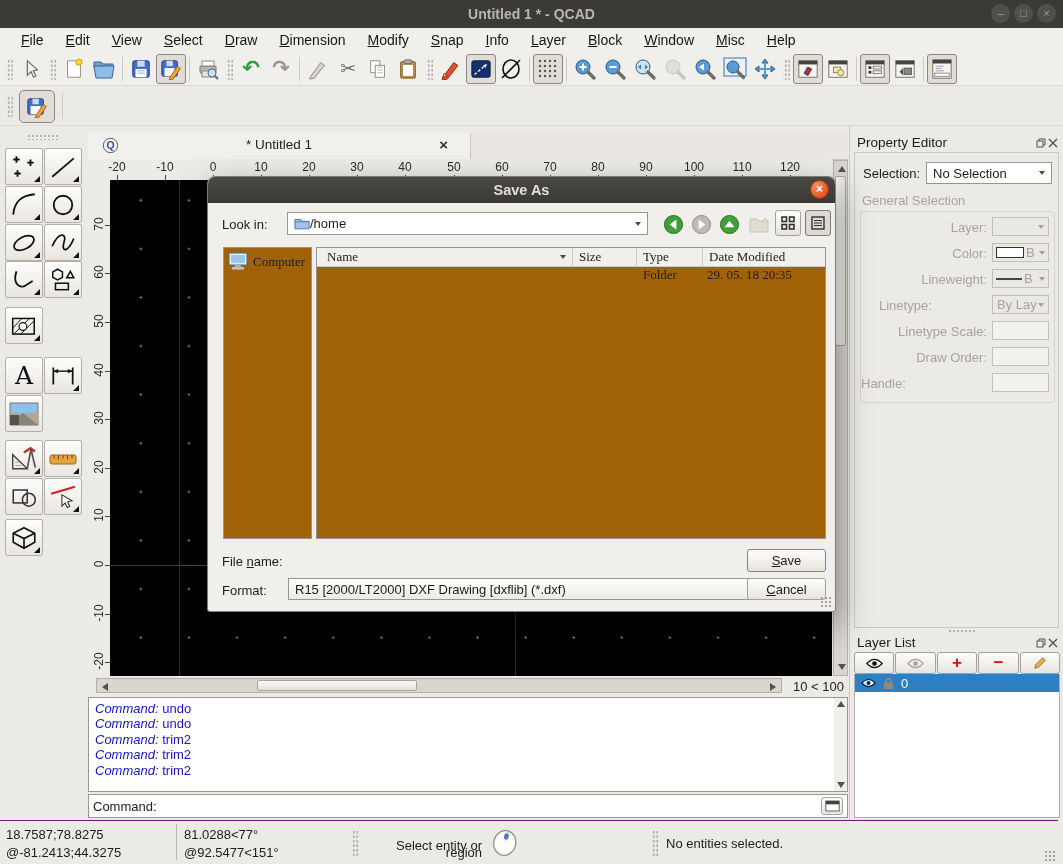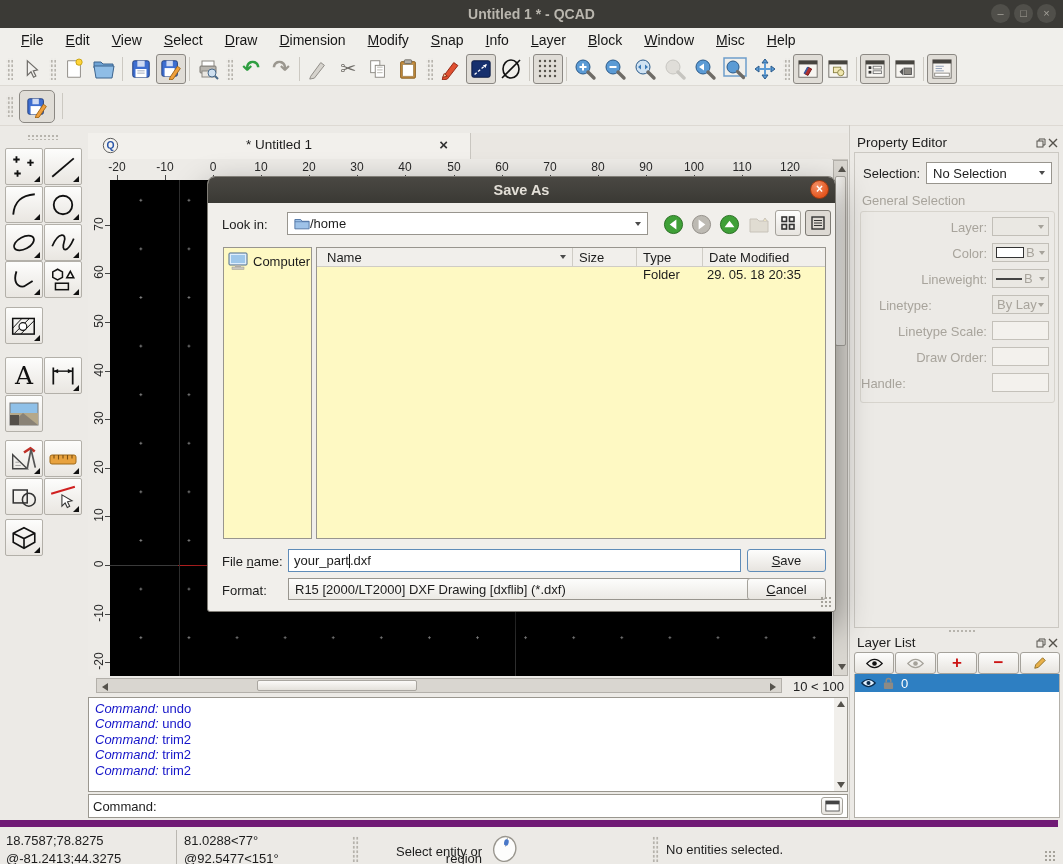--- a/index.html
+++ b/index.html
@@ -71,21 +71,21 @@
           display:flex;align-items:center;justify-content:center;font-size:13px;}
   .button.default{border:1px solid #5f8cb8;}
   
   .dialog{left:207px;top:176px;width:629px;height:436px;background:#f1efeb;border:1px solid #807d76;border-radius:8px 8px 3px 3px;
           box-shadow:0 14px 34px rgba(0,0,0,.45);box-sizing:border-box;}
   .dlg-titlebar{left:0;top:0;width:100%;height:26px;background:linear-gradient(#4a4843,#3a3934);border-radius:7px 7px 0 0;}
   .dlg-title{width:100%;text-align:center;line-height:26px;color:#e3dfd7;font-weight:bold;font-size:14.5px;}
   .closebtn{top:3px;right:6px;width:19px;height:19px;border-radius:50%;
      background:radial-gradient(circle at 35% 30%,#f49067,#e4561f 70%);border:1px solid #9c3a12;box-sizing:border-box;
      color:#fff;text-align:center;line-height:16px;font-size:12px;font-weight:bold;}
-  .listpane{background:#fef9c3;border:1px solid #98958e;box-sizing:border-box;}
+  .listpane{background:#a16207;border:1px solid #98958e;box-sizing:border-box;font-family:Liberation Serif, serif;}
   .th{background:#f1efeb;border-bottom:1px solid #cfccc5;box-sizing:border-box;font-size:13px;}
   .colsep{position:absolute;top:0;width:1px;height:18px;background:#cfccc5;}
   .dots-v{width:7px;height:26px;background-image:radial-gradient(#b5b2ab 1px,transparent 1.2px);background-size:3.5px 4.5px;}
   .grip{width:13px;height:13px;background-image:radial-gradient(#a5a29a 1px,transparent 1.2px);background-size:4px 4px;}
   .caret{display:inline-block;width:1px;height:14px;background:#111;vertical-align:-2px;}
   svg{display:block;}
   u{text-decoration:underline;}
 </style>
 </head>
 <body>
@@ -839,41 +839,36 @@
       </div>
       <div style="position:relative;height:17px;">
         <span style="position:absolute;left:10px;"></span>
         <span style="position:absolute;left:262px;"></span>
         <span style="position:absolute;left:326px;">Folder</span>
         <span style="position:absolute;left:390px;white-space:nowrap;">29. 05. 18 20:35</span>
       </div>
     </div>
 
     <span class="abs" style="left:14px;top:377px;">File <u>n</u>ame:</span>
-    <div class="abs combo" style="left:80px;top:372px;width:453px;height:23px;padding:0 5px;border-color:#5f8cb8;">
-      <span>your_part</span>
-        <span class="caret"></span>
-        <span>.dxf</span>
-    </div>
     <div class="abs button default" style="left:539px;top:372px;width:79px;height:23px;">
         <span><u>S</u>ave</span>
       </div>
 
     <span class="abs" style="left:14px;top:406px;">Format:</span>
     <div class="abs combo" style="left:80px;top:401px;width:502px;height:22px;padding:0 6px;background:linear-gradient(#fdfdfc,#eceae5);">
       <span style="flex:1;white-space:nowrap;overflow:hidden;">R15 [2000/LT2000] DXF Drawing [dxflib] (*.dxf)</span>
         <span class="arrow-down"></span>
     </div>
     <div class="abs button" style="left:539px;top:401px;width:79px;height:22px;">
         <span><u>C</u>ancel</span>
       </div>
     <div class="abs grip" style="right:2px;bottom:2px;"></div>
   </div>
 
-  <div class="abs" style="left:0;top:820px;width:1058px;height:44px;background:#eceae6;border-top:7px solid #701a75;box-sizing:border-box;">
+  <div class="abs" style="left:0;top:820px;width:1058px;height:44px;background:#eceae6;border-top:1px solid #701a75;box-sizing:border-box;">
     <span class="abs" style="left:6px;top:6px;">18.7587;78.8275</span>
     <span class="abs" style="left:6px;top:24px;">@-81.2413;44.3275</span>
     <span class="abs" style="left:176px;top:3px;width:1px;height:36px;background:#bab7b1;"></span>
     <span class="abs" style="left:184px;top:6px;">81.0288&lt;77°</span>
     <span class="abs" style="left:184px;top:24px;">@92.5477&lt;151°</span>
     <span class="abs dots-v" style="left:352px;top:9px;"></span>
     <span class="abs" style="left:370px;top:6px;width:112px;text-align:right;margin-top:11px;">Select entity or</span>
     <span class="abs" style="left:370px;top:24px;width:112px;text-align:right;">region</span>
     <span class="abs" style="left:492px;top:6px;transform:rotate(14deg);">
         <svg width="26" height="30" viewBox="0 0 26 30">

